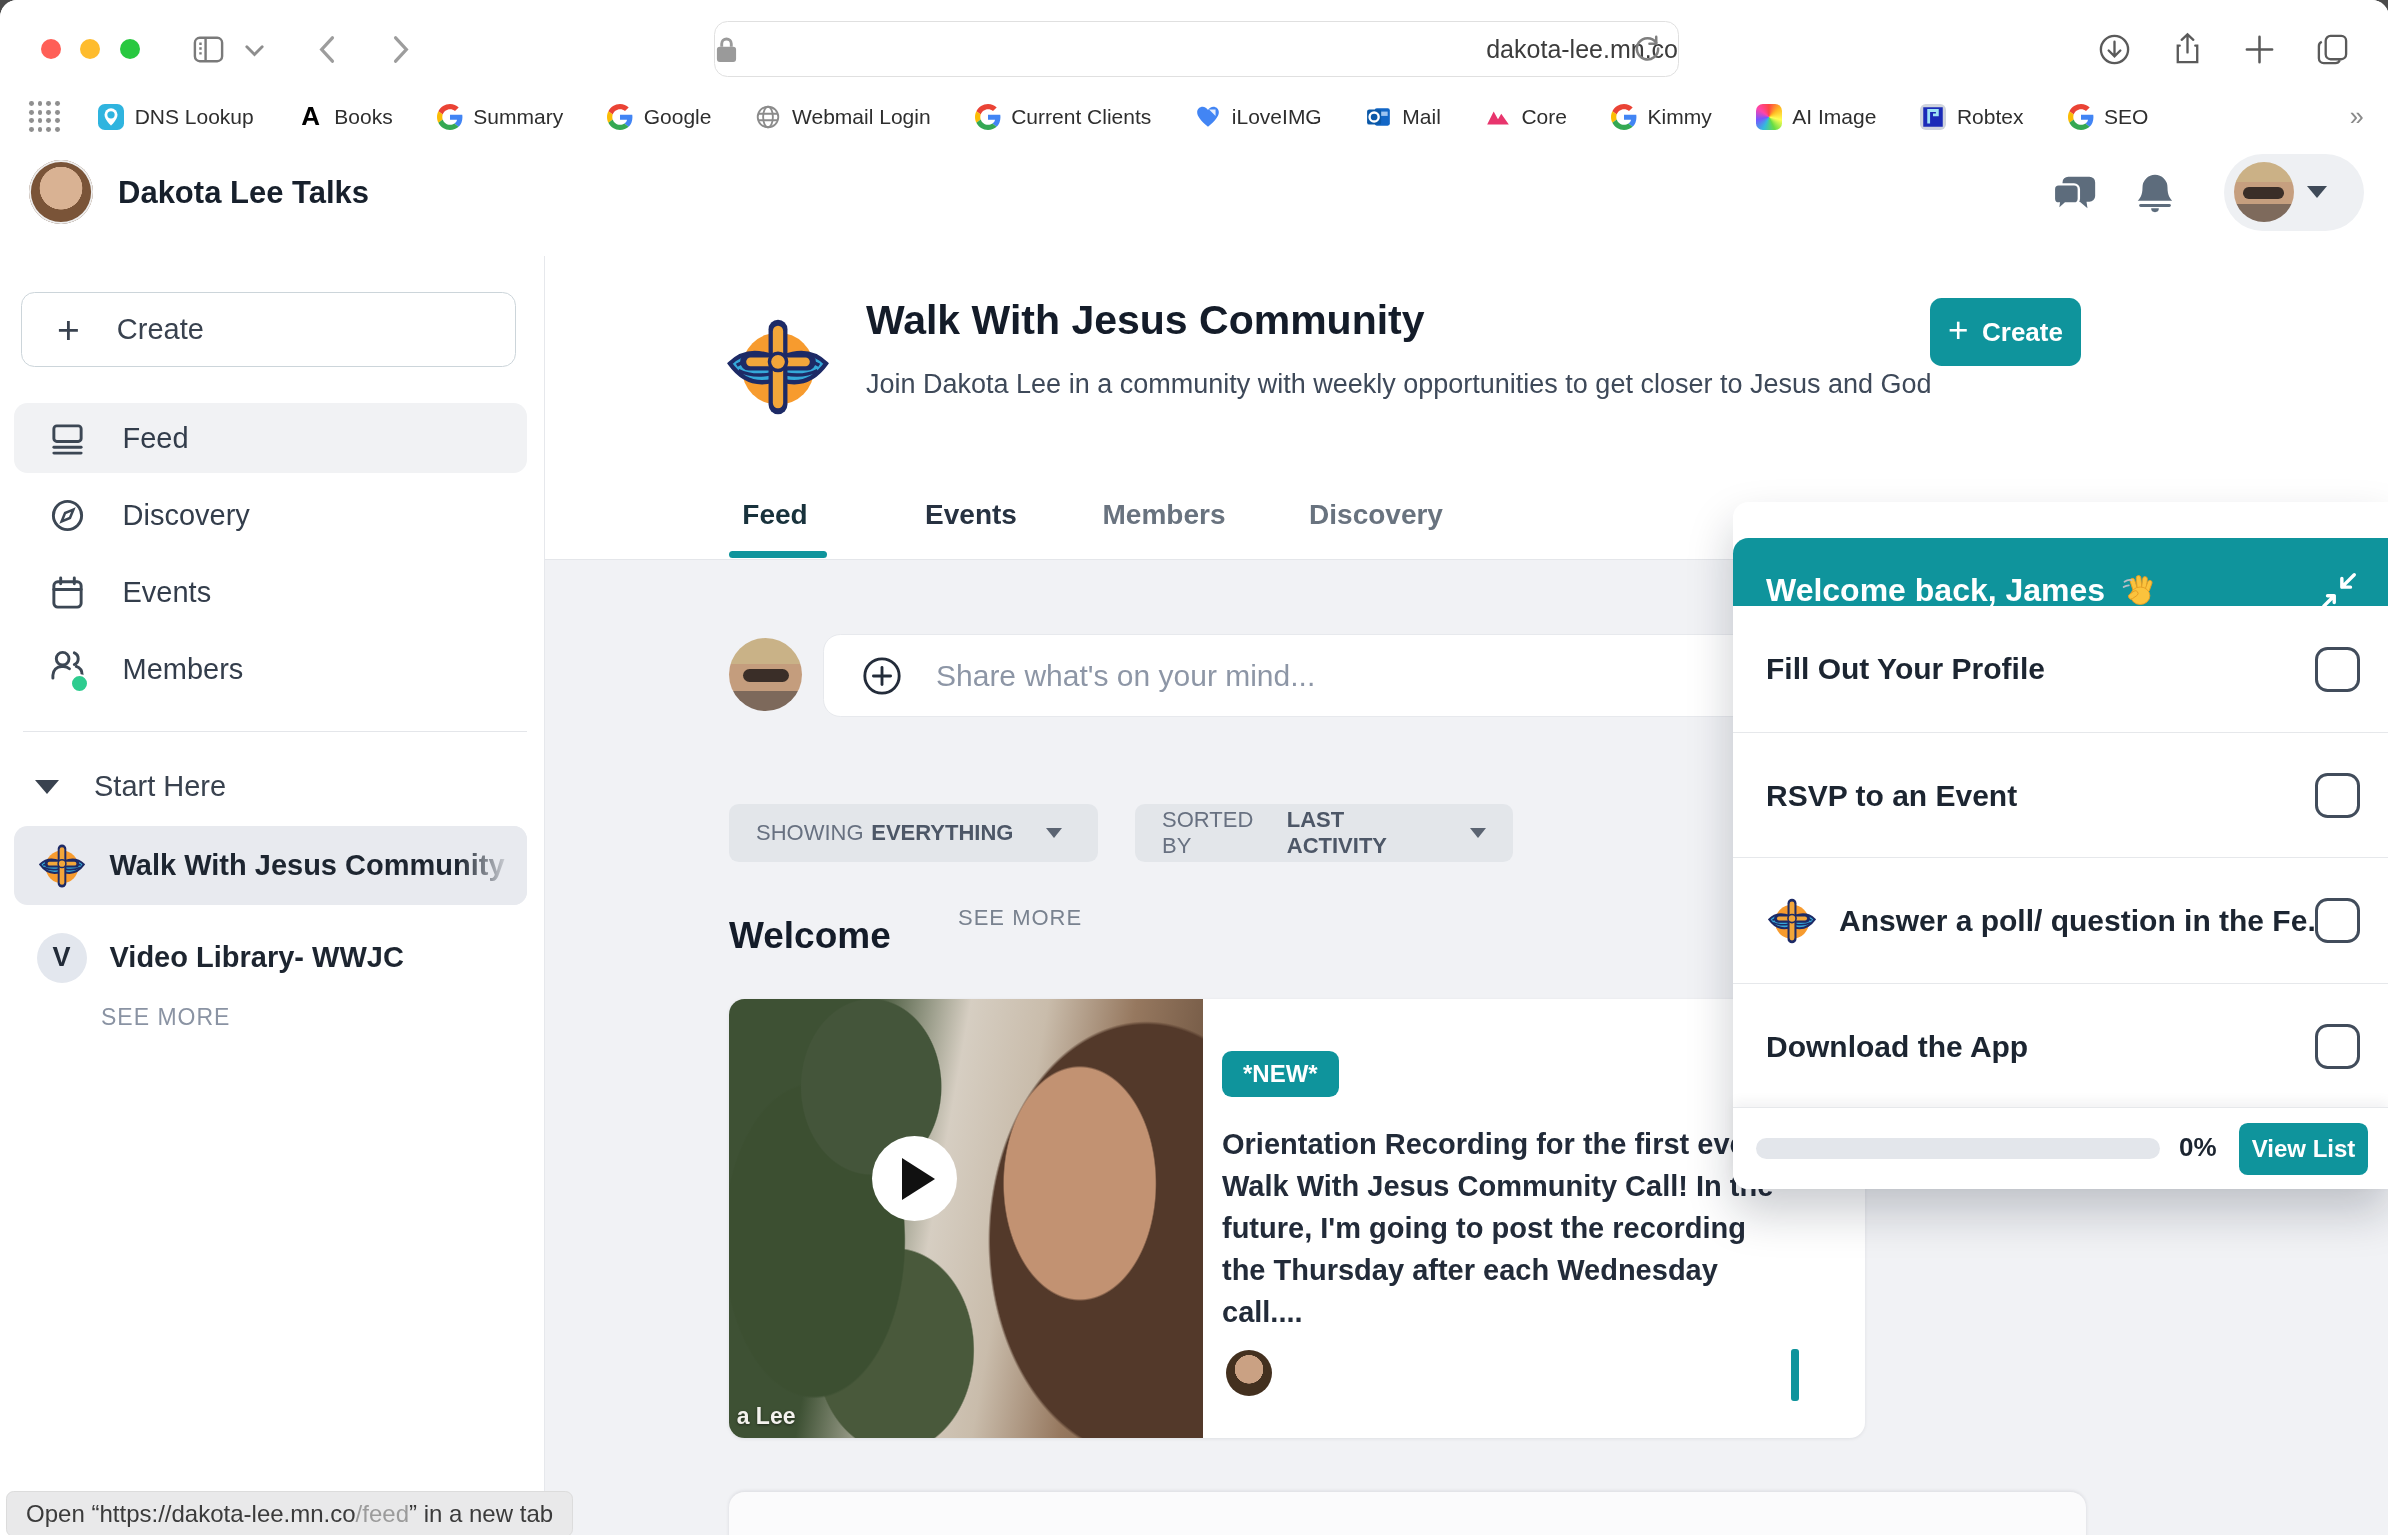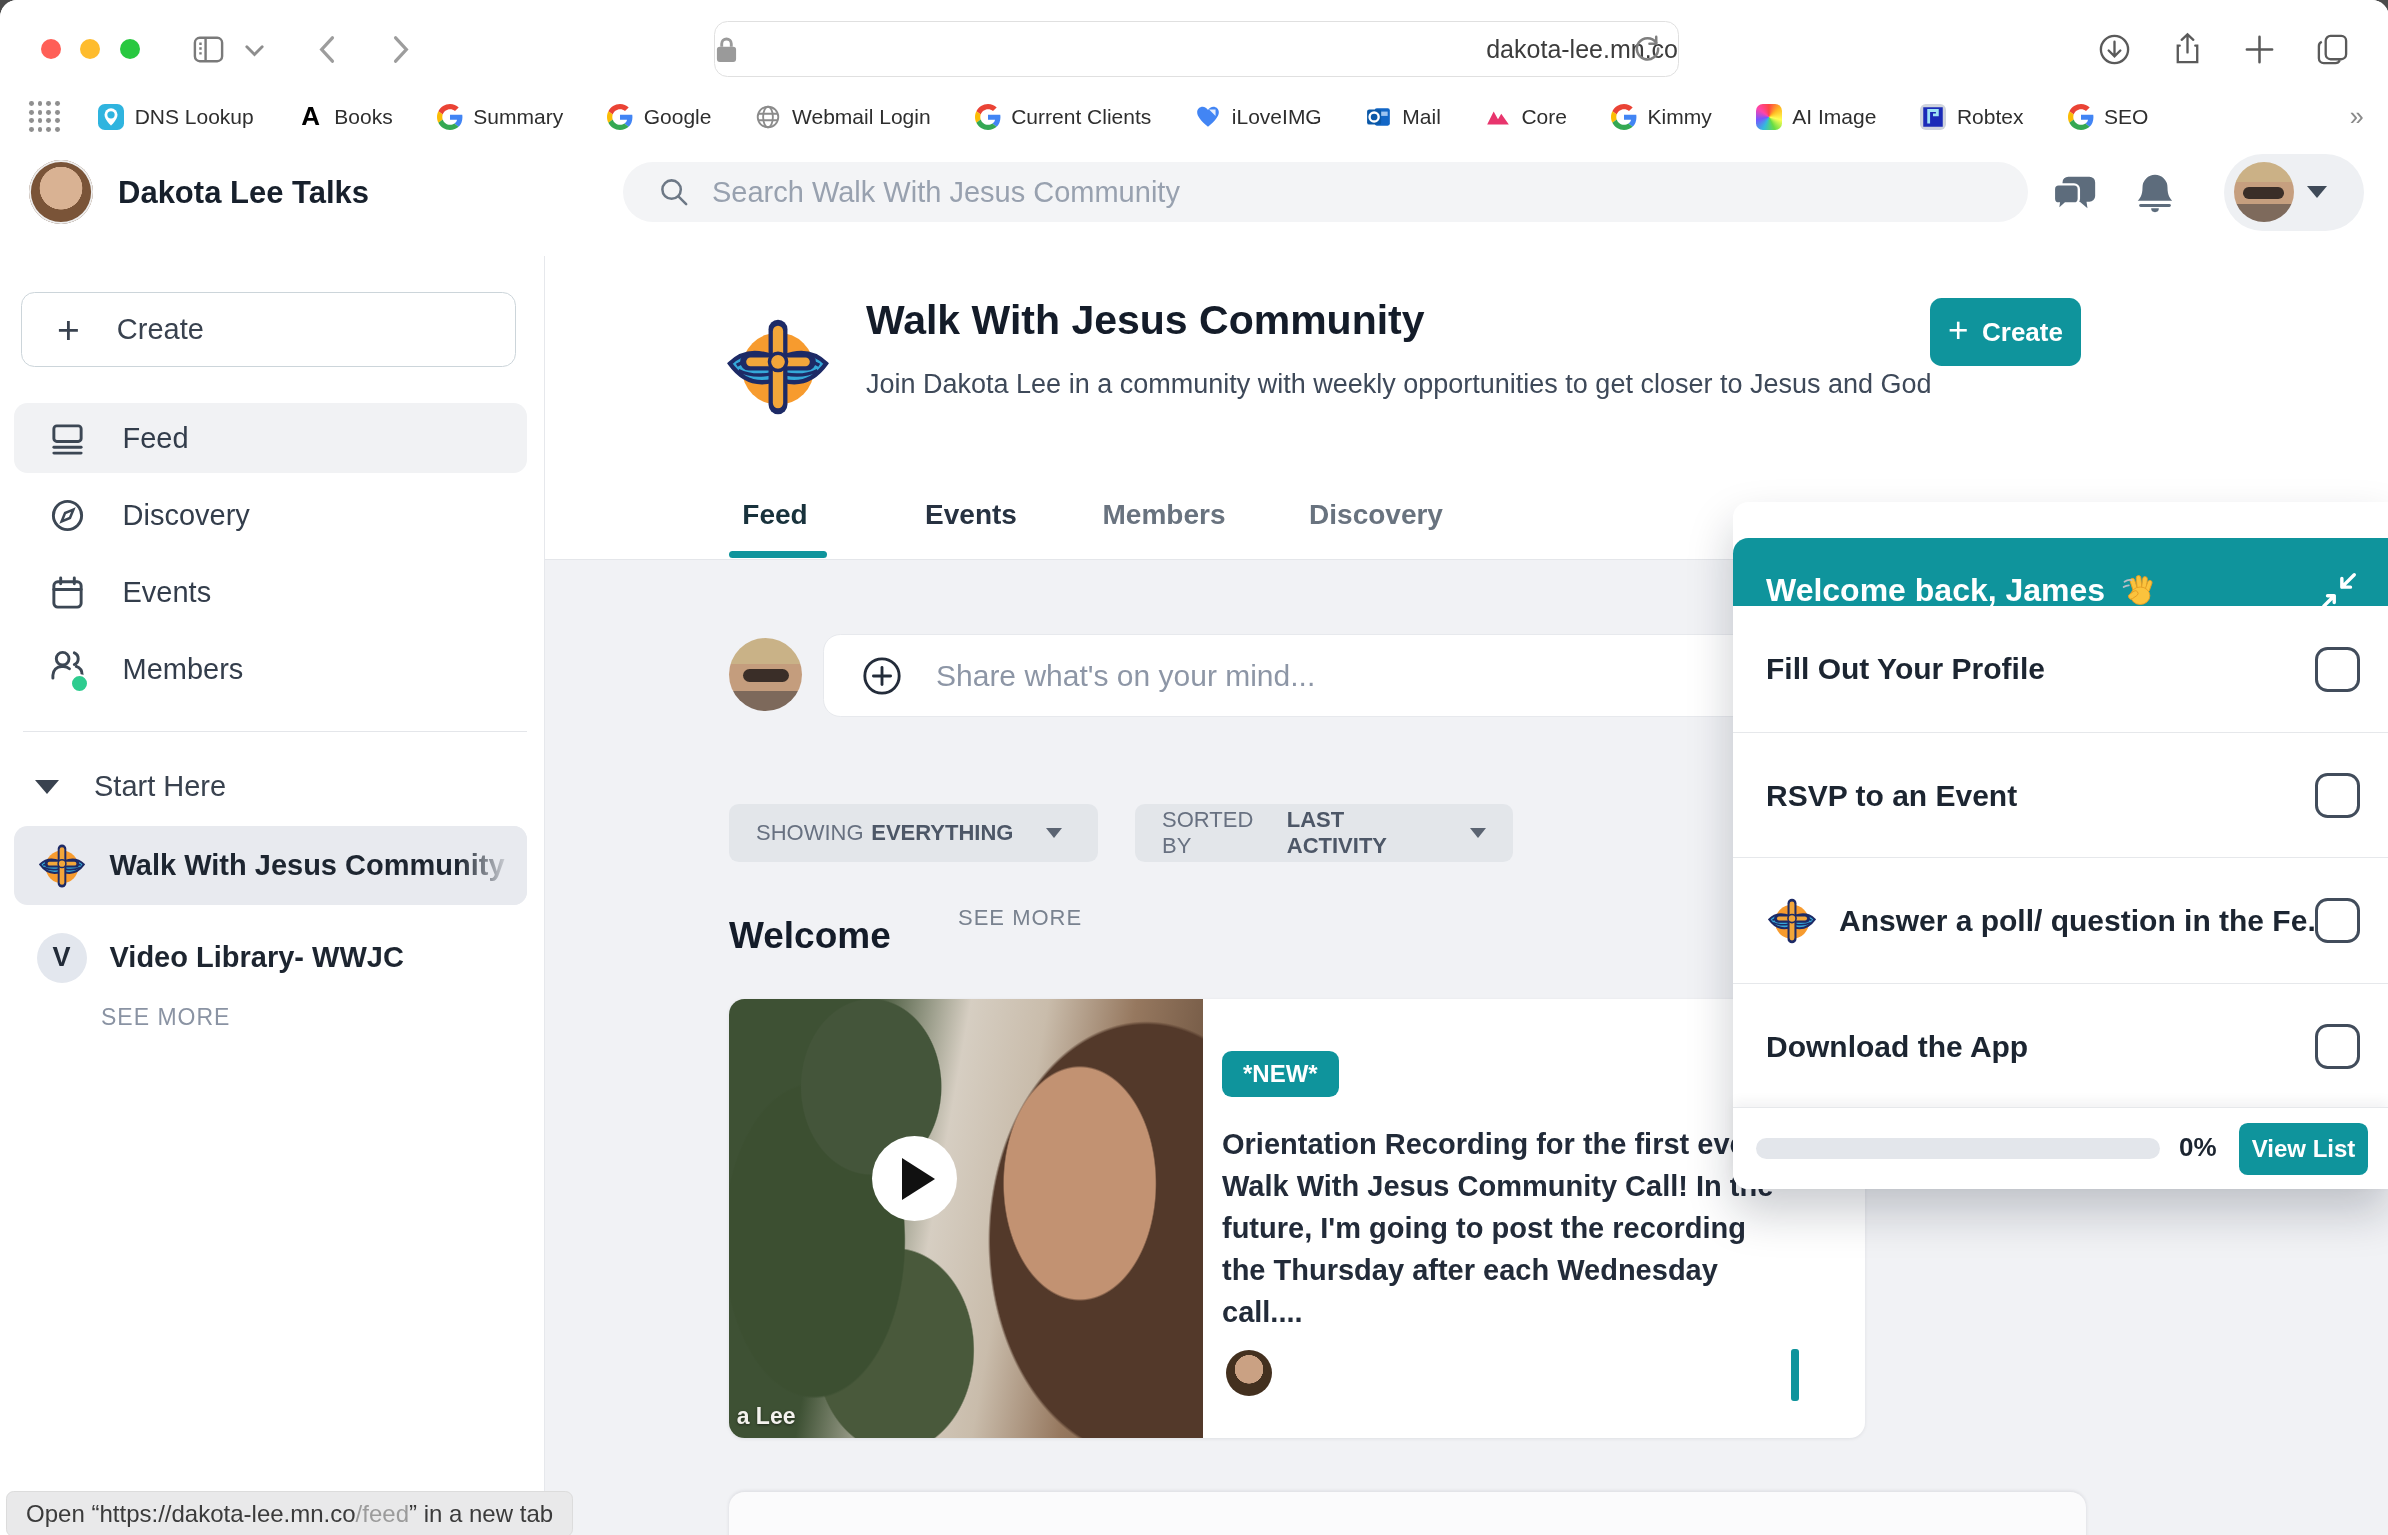--- a/index.html
+++ b/index.html
@@ -355,27 +355,20 @@
         </span>
       <span>SEO</span>
     </span>
 
     <span class="bm-overflow">» </span>
   </div>
 
   <div class="siteheader">
     <span class="brand-avatar"></span>
     <span class="brand-name">Dakota Lee Talks</span>
-    <div class="searchbar">
-      <svg viewBox="0 0 34 34" fill="none" stroke="currentColor" stroke-width="2.6" stroke-linecap="round">
-          <circle cx="14" cy="14" r="9.5"></circle>
-          <line x1="21.5" y1="21.5" x2="29" y2="29"></line>
-        </svg>
-      <span>Search Walk With Jesus Community</span>
-    </div>
     <span class="hdr-ic" style="right:290px">
       <svg viewBox="0 0 50 50">
           <path d="M18 8 h22 a6 6 0 0 1 6 6 v14 a6 6 0 0 1 -6 6 h-3 l1 7 -8-7 h-12 a6 6 0 0 1 -6 -6 v-14 a6 6 0 0 1 6 -6z" fill="#5d6c7c"></path>
           <path d="M8 16 h16 a5 5 0 0 1 5 5 v10 a5 5 0 0 1 -5 5 h-9 l-8 7 1-7 a5 5 0 0 1 -5 -5 v-10 a5 5 0 0 1 5 -5z" fill="#5d6c7c" stroke="#fff" stroke-width="2.5"></path>
         </svg>
     </span>
     <span class="hdr-ic" style="right:210px">
       <svg viewBox="0 0 50 50">
           <path d="M25 6 a13 13 0 0 1 13 13 c0 9 3 12 5 14 h-36 c2-2 5-5 5-14 a13 13 0 0 1 13-13z" fill="#5d6c7c"></path>
           <path d="M10 38 h30" stroke="#5d6c7c" stroke-width="3" stroke-linecap="round"></path>

